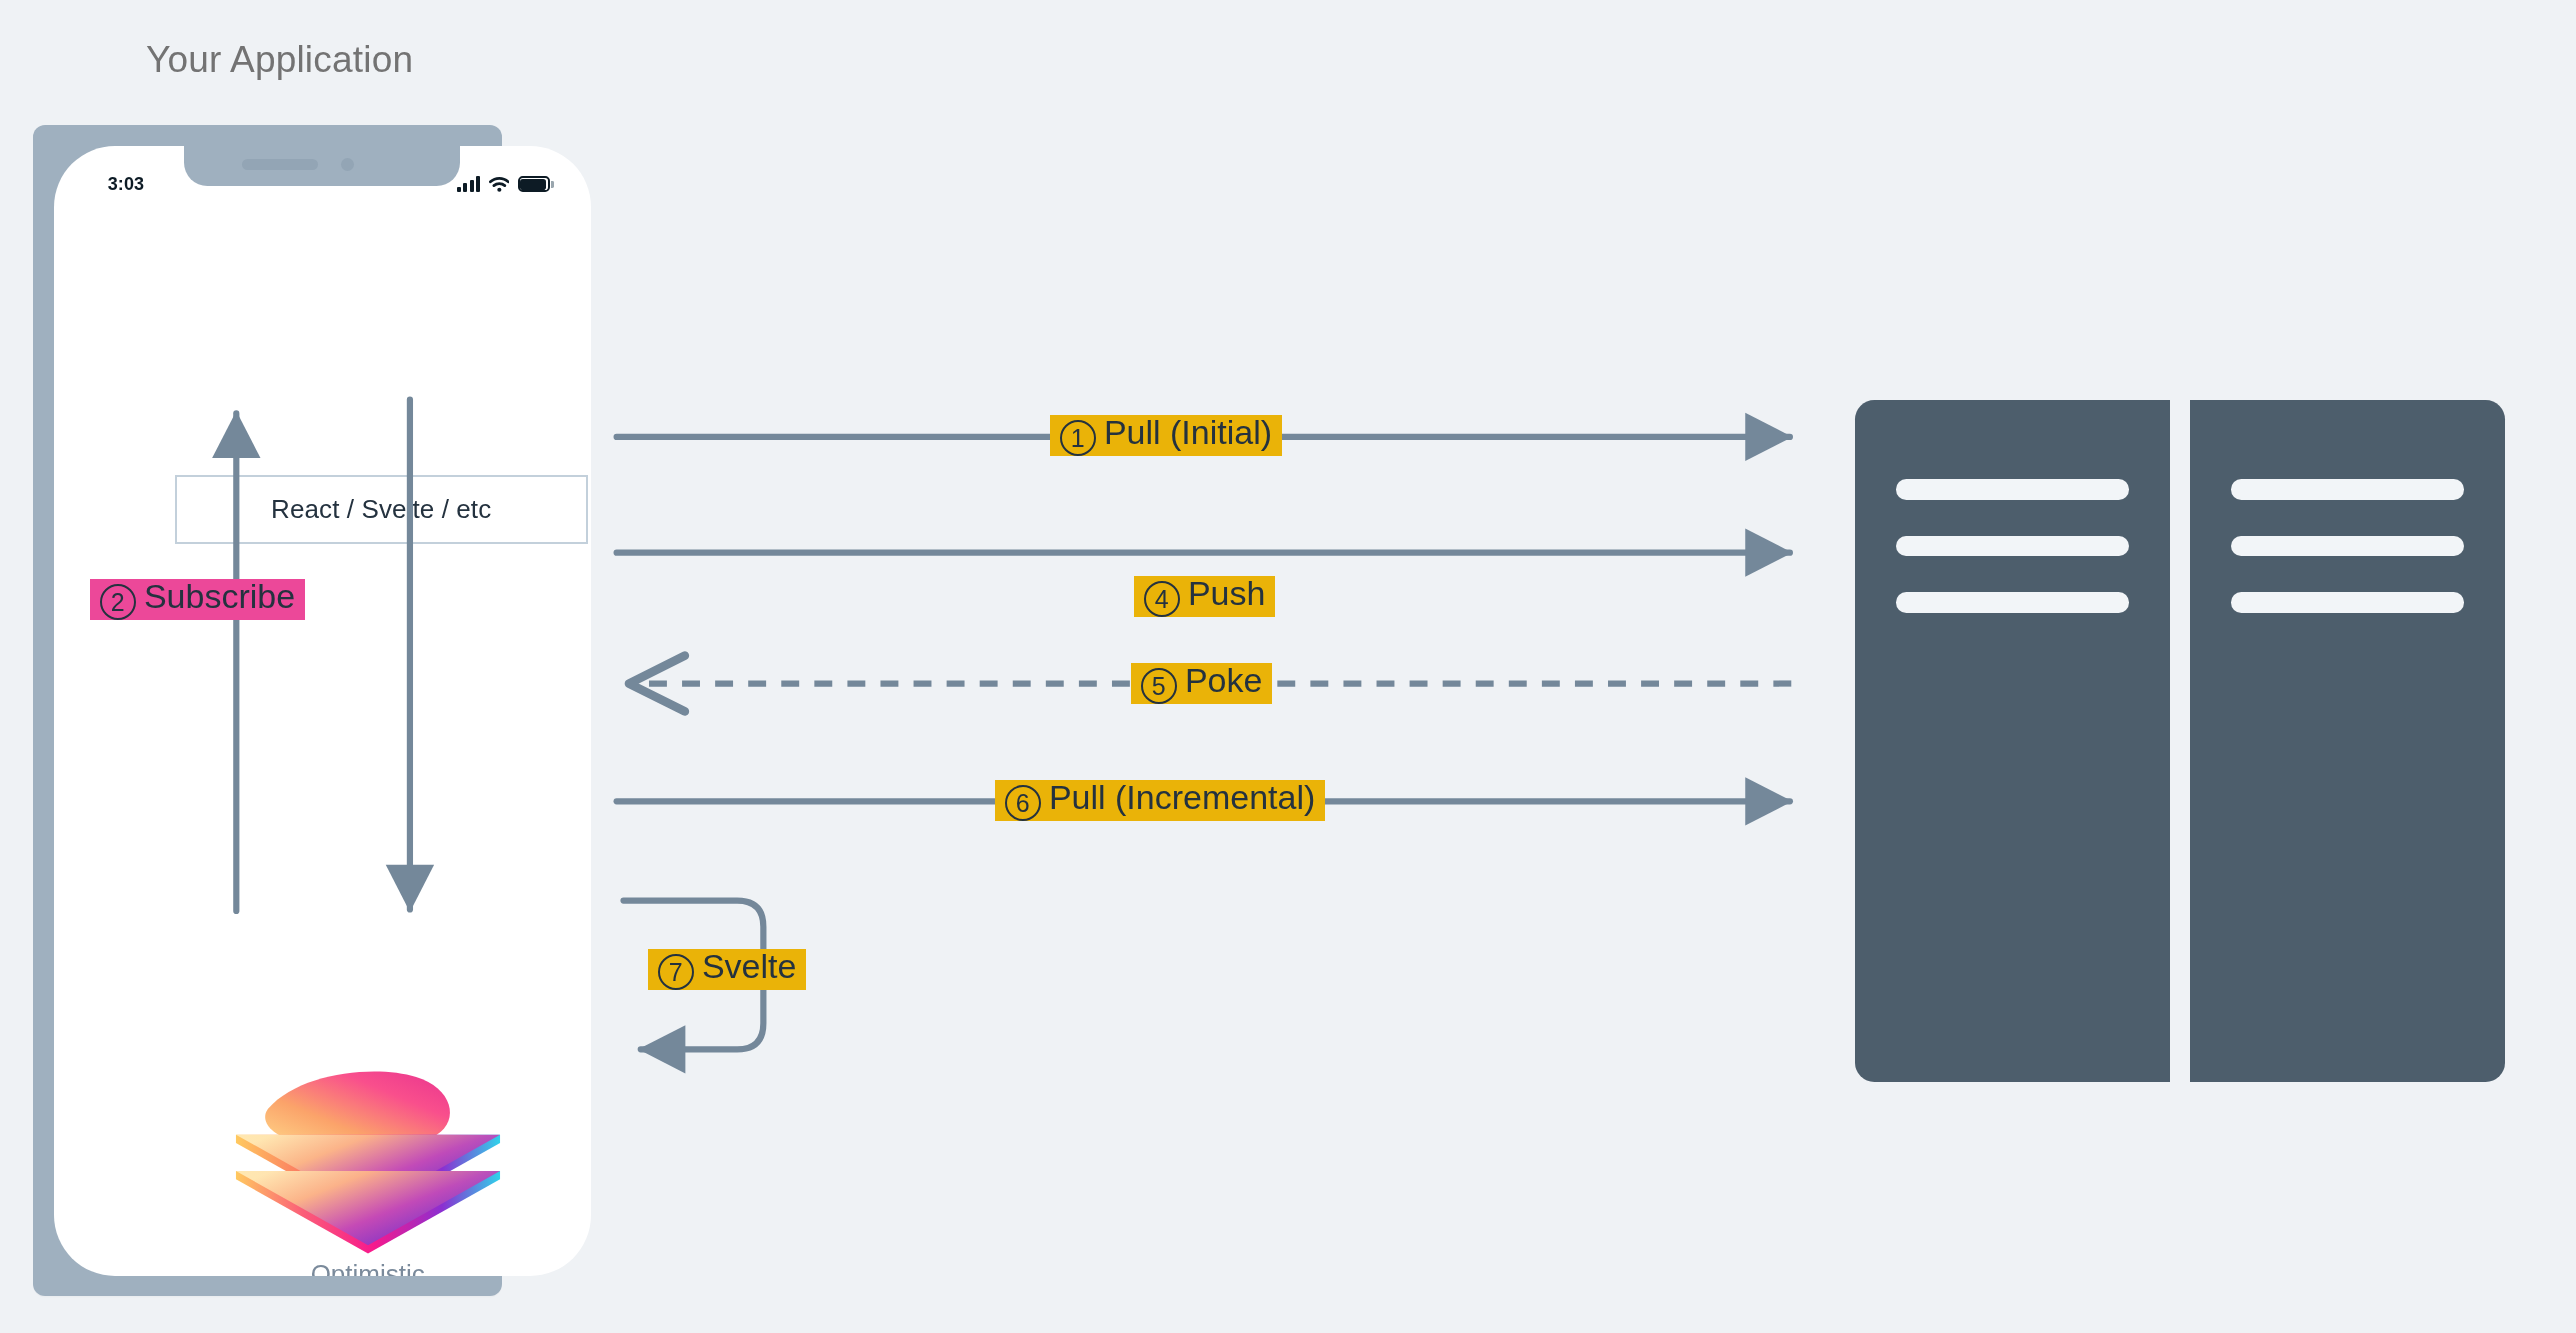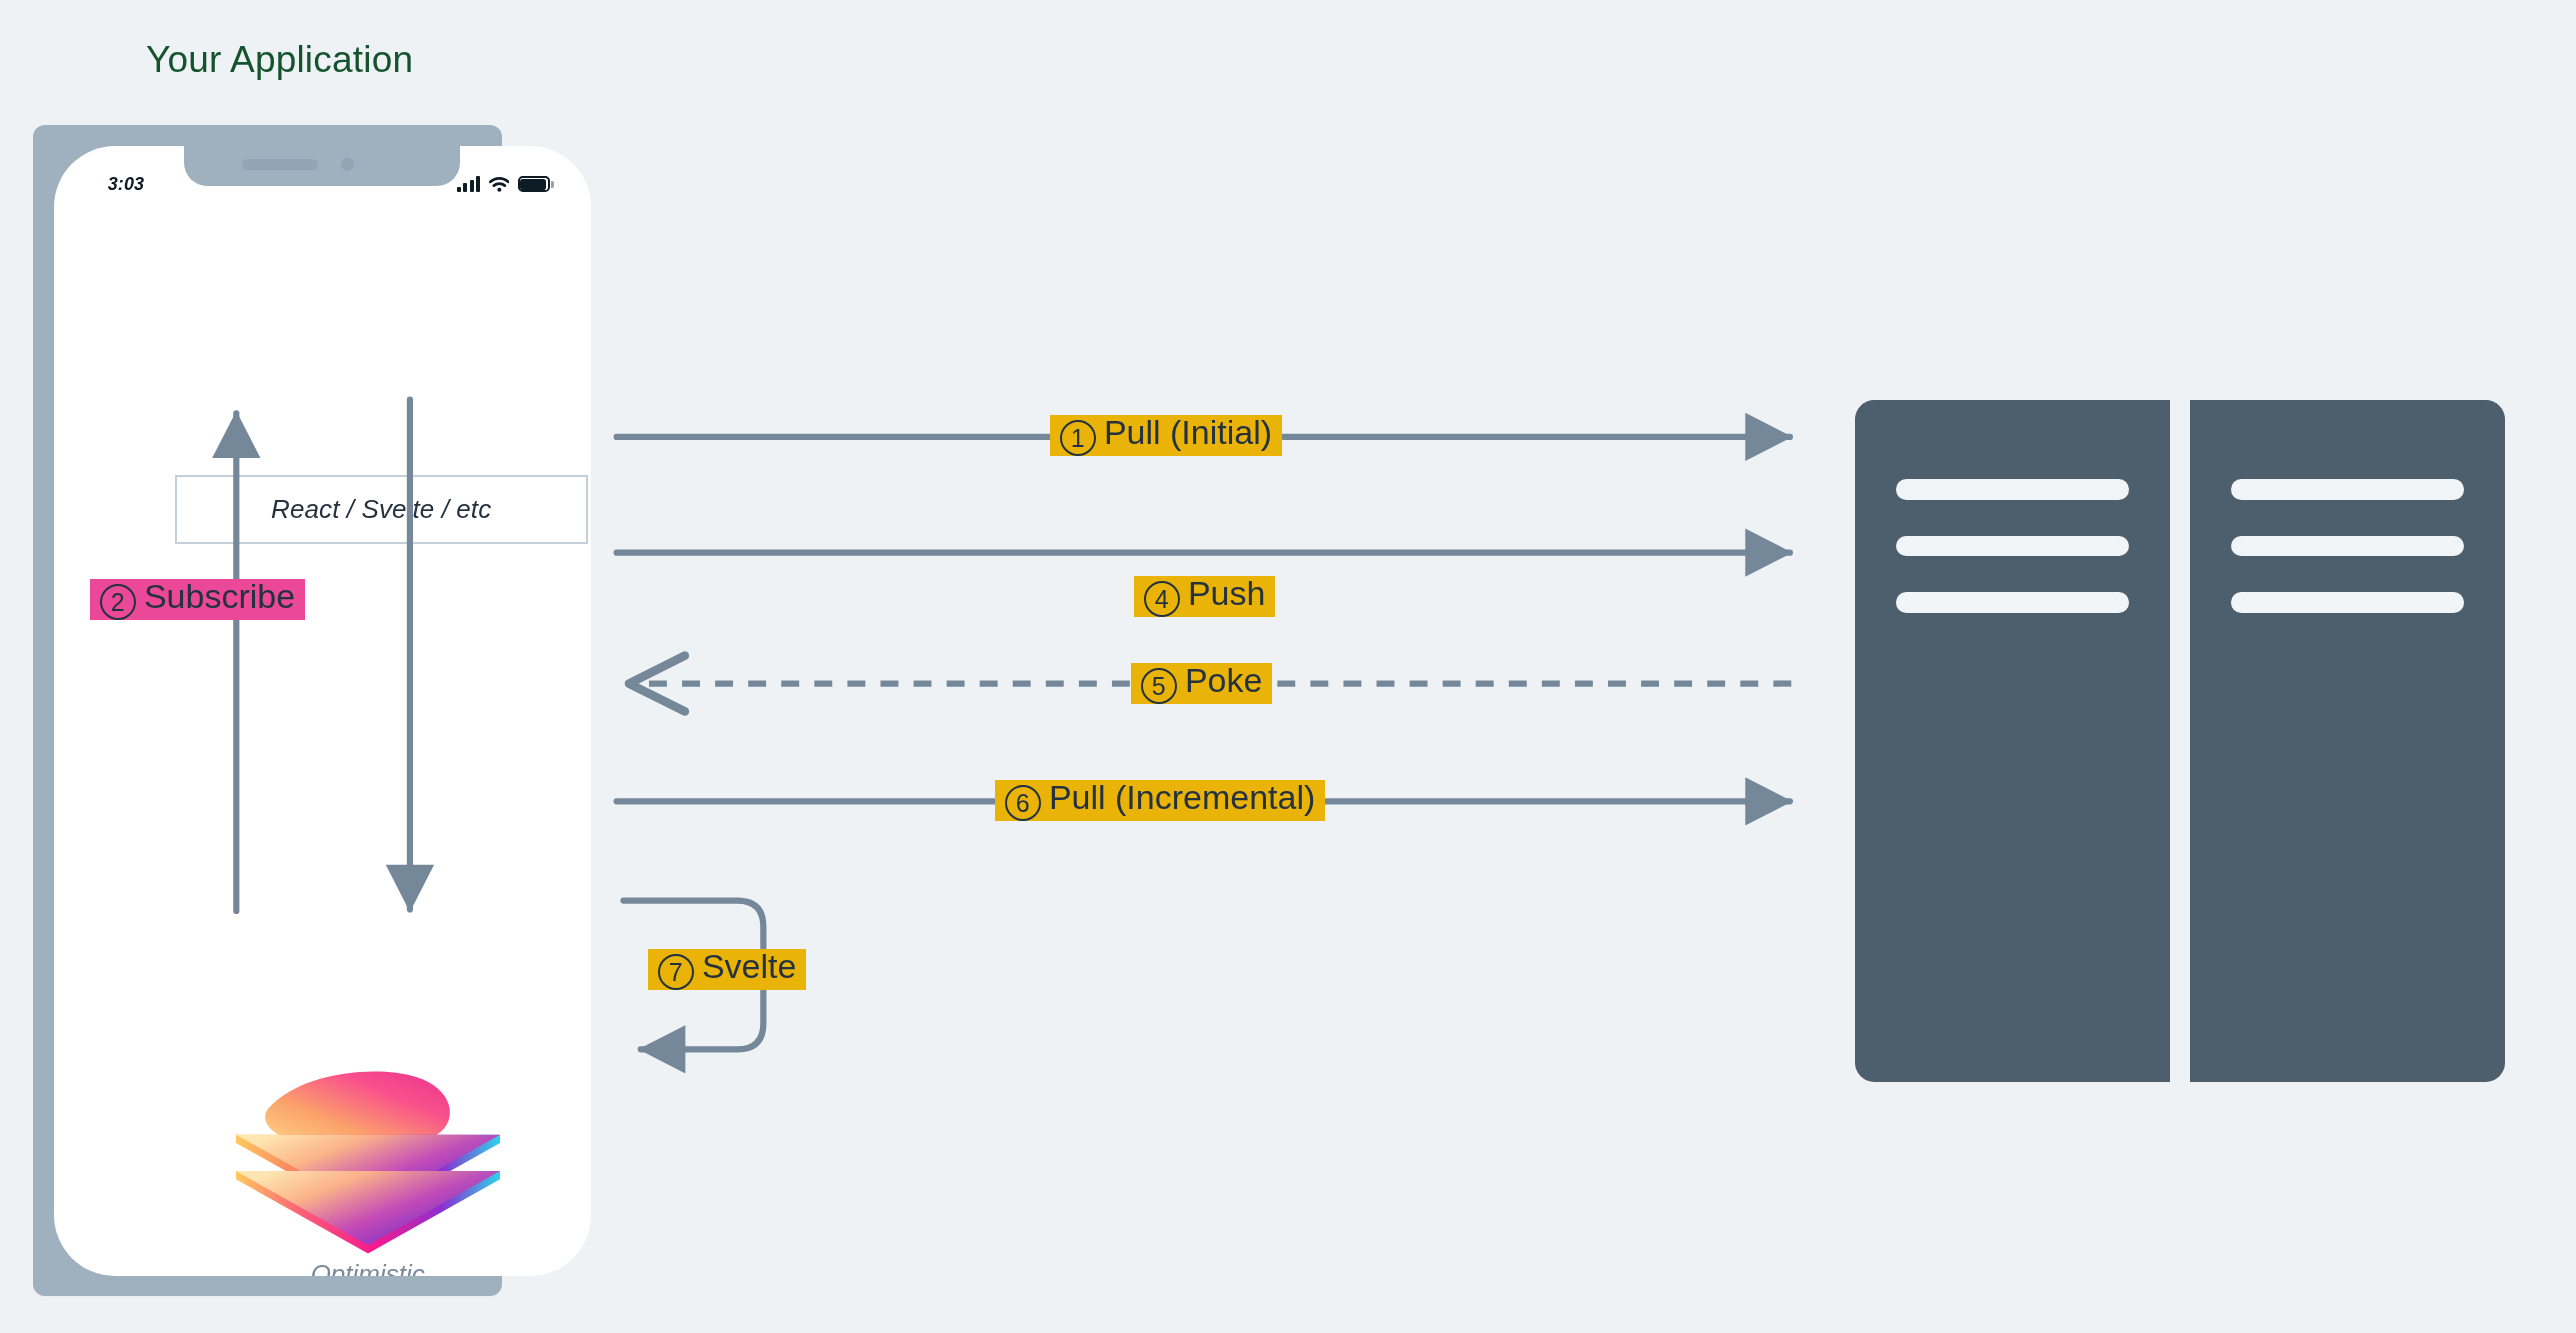--- a/index.html
+++ b/index.html
@@ -15,40 +15,39 @@
   #stage {
     position: relative;
     width: 2576px;
     height: 1334px;
     background: #eff2f5;
   }
 
   
   .section-title {
     position: absolute;
-    color: #14532d;
+    color: #737373;
     font-size: 37px;
     font-weight: 400;
     letter-spacing: 0.2px;
     white-space: nowrap;
   }
   #app-title  { left: 146px;  top: 39px; }
   #svc-title  { left: 1895px; top: 322px; }
 
   
   #phone {
     position: absolute;
     left: 33px;
     top: 125px;
     width: 469px;
     height: 1171px;
     background: #9fb0bf;
     border-radius: 12px;
     box-shadow: 0 1.4px 0 rgba(0,0,0,0.02);
-    font-style: italic;
   }
   #phone-screen {
     position: absolute;
     left: 20.7px;
     top: 20.7px;
     width: 537px;
     height: 1130px;
     background: #ffffff;
     border-radius: 61px;
     overflow: hidden;

